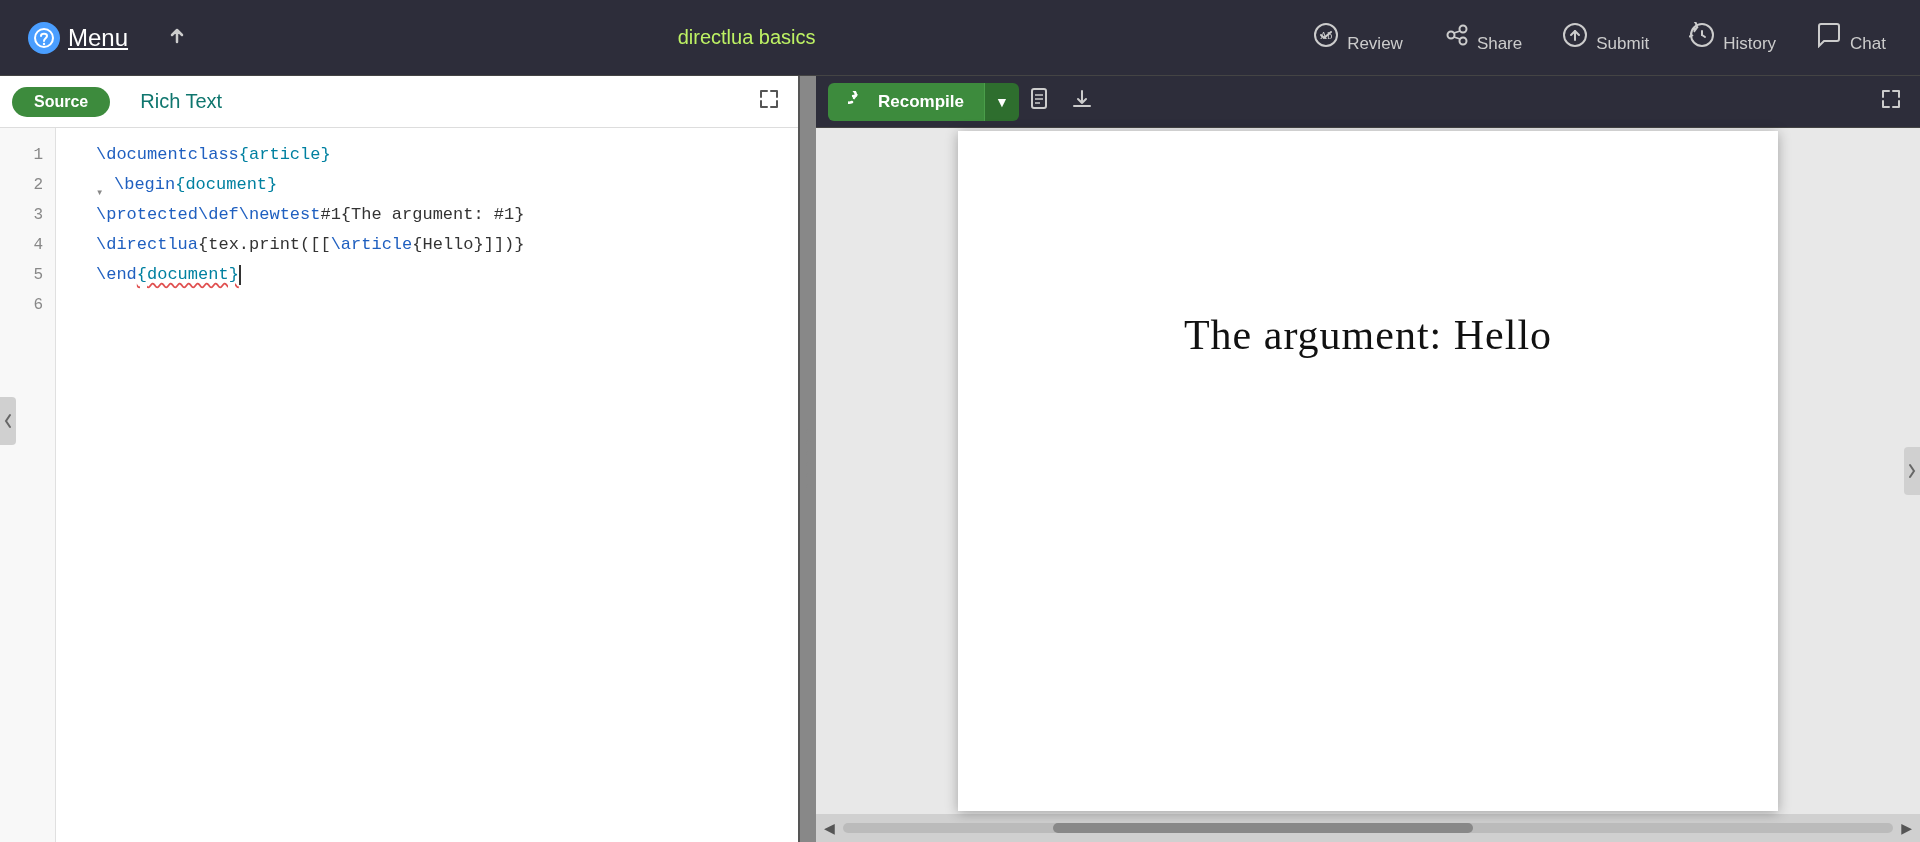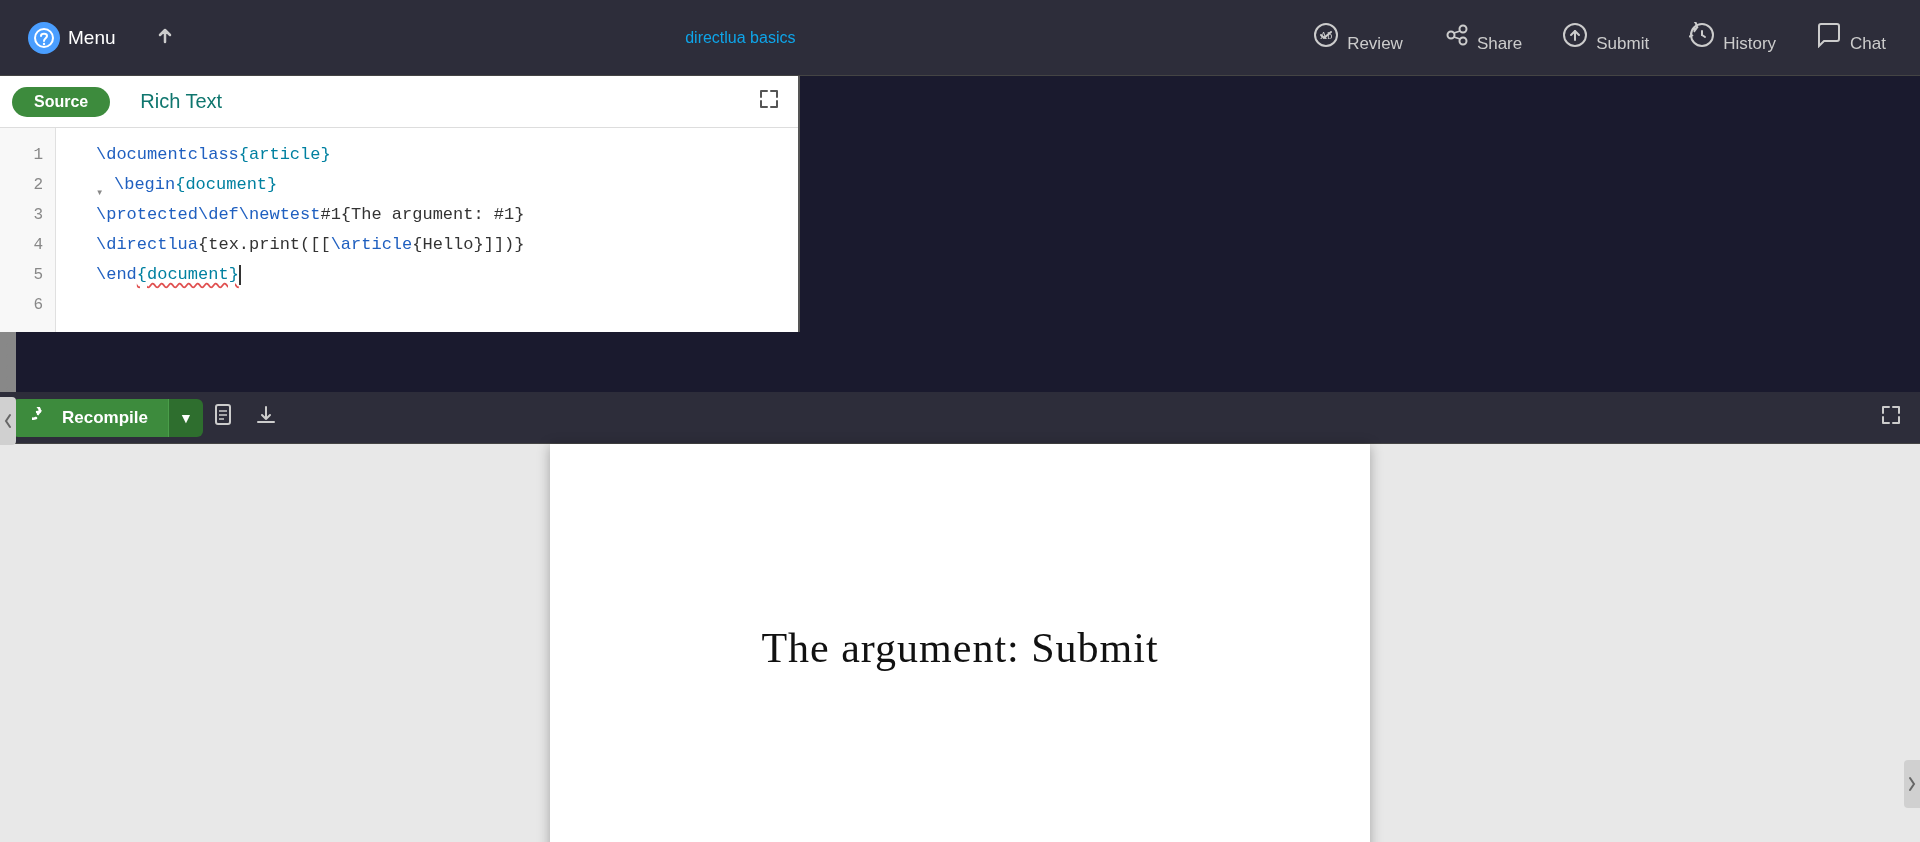--- a/index.html
+++ b/index.html
@@ -10,50 +10,49 @@
       display: flex;
       align-items: center;
       background: #2d2d3a;
       height: 76px;
       padding: 0 16px;
       border-bottom: 1px solid #444;
     }
     .nav-left { display: flex; align-items: center; gap: 16px; }
     .menu-btn {
       display: flex; align-items: center; gap: 8px;
-      color: #fff; font-size: 19px; font-weight: 500;
-      cursor: pointer; padding: 8px 12px; border-radius: 6px;
+      color: #fff; font-size: 24px; font-weight: 500;
+      cursor: pointer; padding: 8px 12px; border-radius: 6px; text-decoration: underline;
     }
     .menu-icon {
       width: 32px; height: 32px; border-radius: 50%;
       background: #4a9eff; display: flex; align-items: center; justify-content: center;
       font-size: 16px; color: #fff;
     }
     .upload-btn {
       color: #ccc; font-size: 22px; cursor: pointer; padding: 8px;
     }
     .nav-title {
-      flex: 1; text-align: center; color: #0ea5e9; font-size: 16px;
+      flex: 1; text-align: center; color: #bef264; font-size: 20px;
     }
     .nav-right {
       display: flex; align-items: center; gap: 4px;
     }
     .nav-btn {
       display: flex; align-items: flex-end; gap: 8px;
       color: #ccc; font-size: 17px; font-weight: 400;
       cursor: pointer; padding: 10px 18px; border-radius: 6px;
       white-space: nowrap;
     }
     .nav-btn-icon { font-size: 22px; }
 
     
     .content {
       display: flex;
       height: calc(842px - 76px);
-      flex-direction: column;
     }
 
     
     .editor-panel {
       width: 800px;
       background: #fff;
       display: flex;
       flex-direction: column;
       border-right: 2px solid #555;
       position: relative;
@@ -495,21 +494,21 @@
           <path d="M3 9 L3 3 L9 3" stroke="#ccc" stroke-width="2" stroke-linecap="round" stroke-linejoin="round"></path>
           <path d="M19 9 L19 3 L13 3" stroke="#ccc" stroke-width="2" stroke-linecap="round" stroke-linejoin="round"></path>
           <path d="M3 13 L3 19 L9 19" stroke="#ccc" stroke-width="2" stroke-linecap="round" stroke-linejoin="round"></path>
           <path d="M19 13 L19 19 L13 19" stroke="#ccc" stroke-width="2" stroke-linecap="round" stroke-linejoin="round"></path>
         </svg>
       </div>
     </div>
 
     <div class="preview-content">
       <div class="preview-page">
-        <div class="preview-text">The argument:  Submit</div>
+        <div class="preview-text">The argument:  Hello</div>
       </div>
 
       <div class="right-collapse">
         <svg width="8" height="16" viewBox="0 0 8 16" fill="none">
           <path d="M2 2 L6 8 L2 14" stroke="#666" stroke-width="2" stroke-linecap="round"></path>
         </svg>
       </div>
     </div>
 
     <div class="preview-scrollbar-area">

